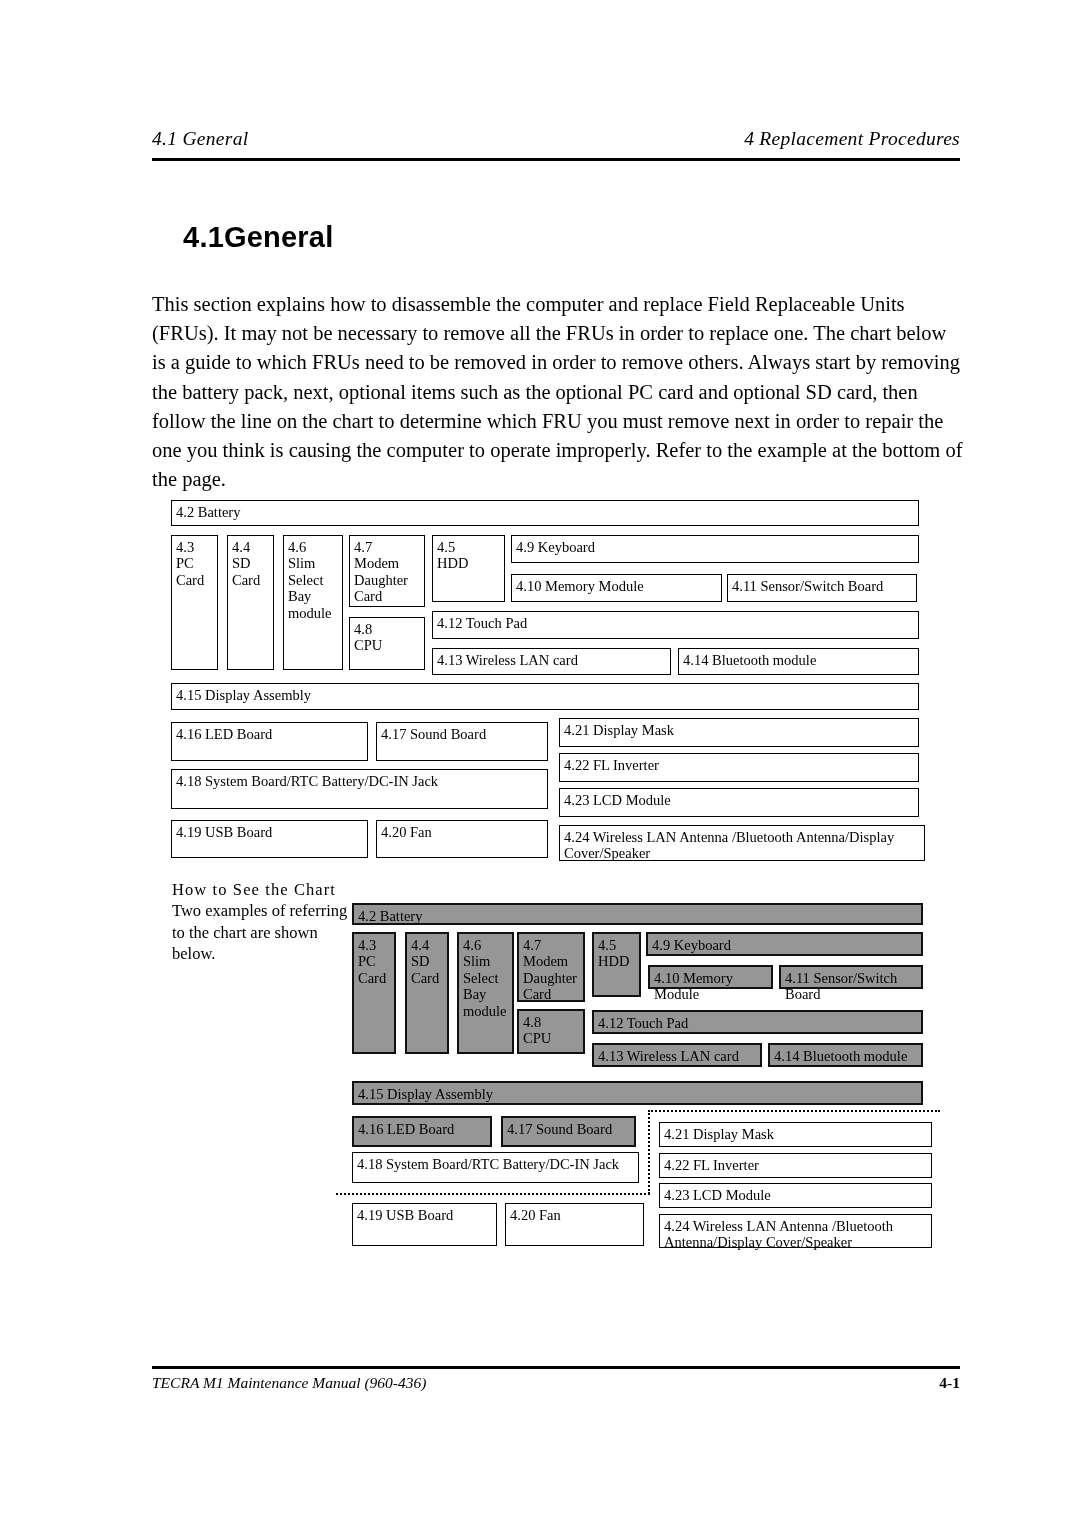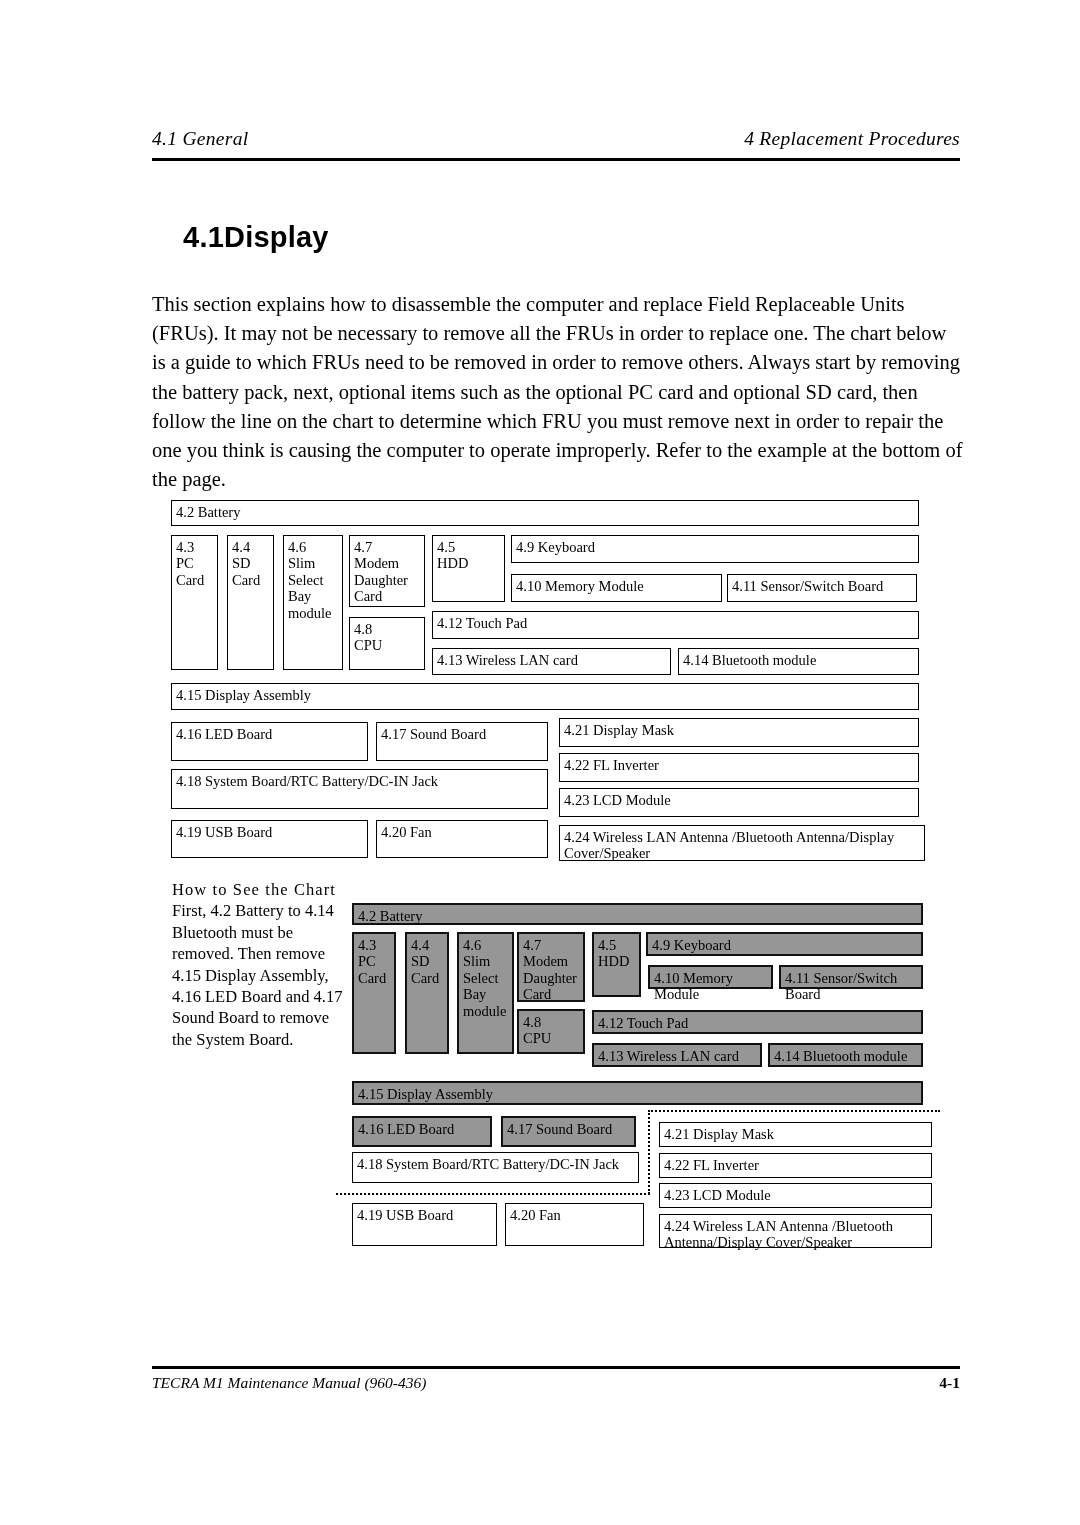--- a/index.html
+++ b/index.html
@@ -55,21 +55,21 @@
 
 <div class="page">
 
   <div class="runhead">
     <span class="lt">4.1  General</span>
     <span class="rt">4 Replacement Procedures</span>
   </div>
   <div class="rule-top"></div>
 
   <div class="h1">
-    <span class="num">4.1</span><span>Display</span>
+    <span class="num">4.1</span><span>General</span>
   </div>
 
   <div class="para">This section explains how to disassemble the computer and replace Field Replaceable Units (FRUs). It may not be necessary to remove all the FRUs in order to replace one. The chart below is a guide to which FRUs need to be removed in order to remove others.  Always start by removing the battery pack, next, optional items such as the optional PC card and optional SD card, then follow the line on the chart to determine which FRU you must remove next in order to repair the one you think is causing the computer to operate improperly. Refer to the example at the bottom of the page.</div>
 
   <div>
 
     <div class="box" style="left:171px;top:500px;width:748px;height:26px;">4.2  Battery</div>
 
     <div class="box" style="left:171px;top:535px;width:47px;height:135px;white-space:pre-line;">4.3
 PC
@@ -108,21 +108,21 @@
     <div class="box" style="left:376px;top:820px;width:172px;height:38px;">4.20  Fan</div>
 
     <div class="box" style="left:559px;top:718px;width:360px;height:29px;">4.21  Display Mask</div>
     <div class="box" style="left:559px;top:753px;width:360px;height:29px;">4.22  FL Inverter</div>
     <div class="box" style="left:559px;top:788px;width:360px;height:29px;">4.23  LCD Module</div>
     <div class="box" style="left:559px;top:825px;width:366px;height:36px;">4.24  Wireless LAN Antenna /Bluetooth Antenna/Display Cover/Speaker</div>
   </div>
 
   <div class="howto">
     <div class="t1">How to See the Chart</div>
-    <div>First, 4.2 Battery to 4.14 Bluetooth must be removed.  Then remove 4.15 Display Assembly, 4.16 LED Board and 4.17 Sound Board to remove the System Board.</div>
+    <div>Two examples of referring to the chart are shown below.</div>
   </div>
 
   <div>
 
     <div class="box sh" style="left:352px;top:903px;width:571px;height:22px;">4.2  Battery</div>
 
     <div class="box sh" style="left:352px;top:932px;width:44px;height:122px;white-space:pre-line;">4.3
 PC
 Card</div>
     <div class="box sh" style="left:405px;top:932px;width:44px;height:122px;white-space:pre-line;">4.4

